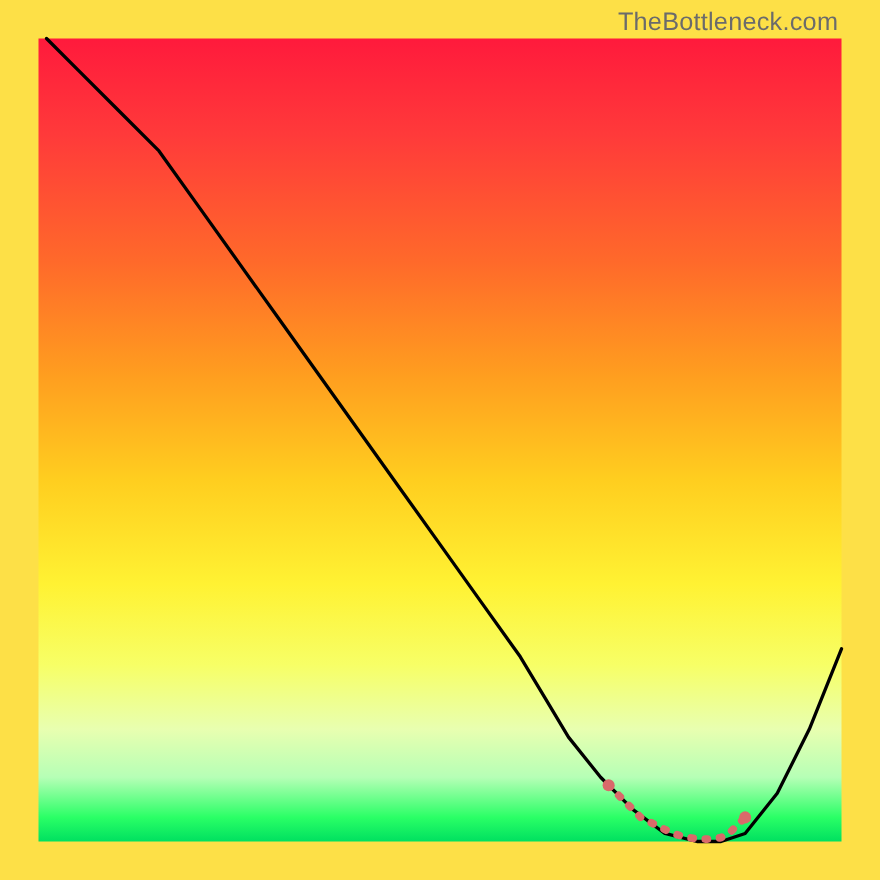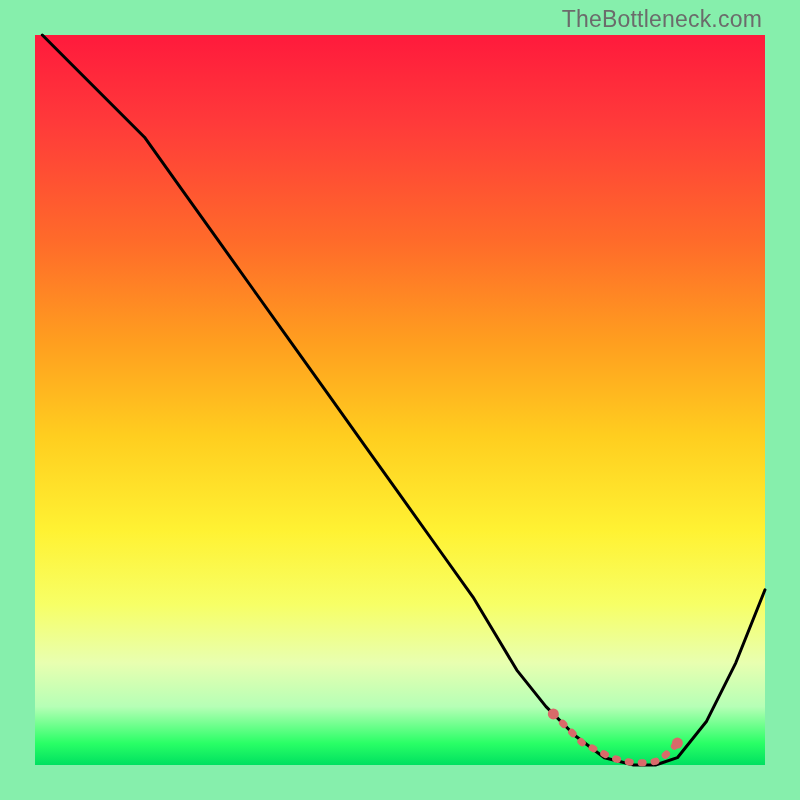--- a/index.html
+++ b/index.html
@@ -8,21 +8,21 @@
     width: 800px;
     height: 800px;
     background: #000;
     overflow: hidden;
     font-family: Arial, Helvetica, sans-serif;
   }
   .frame {
     position: relative;
     width: 800px;
     height: 800px;
-    background: #86efac;
+    background: #fde047;
   }
   .plot-area {
     position: absolute;
     left: 35px;
     top: 35px;
     width: 730px;
     height: 730px;
     
     background: linear-gradient(to bottom,
       #ff1a3c 0%,

